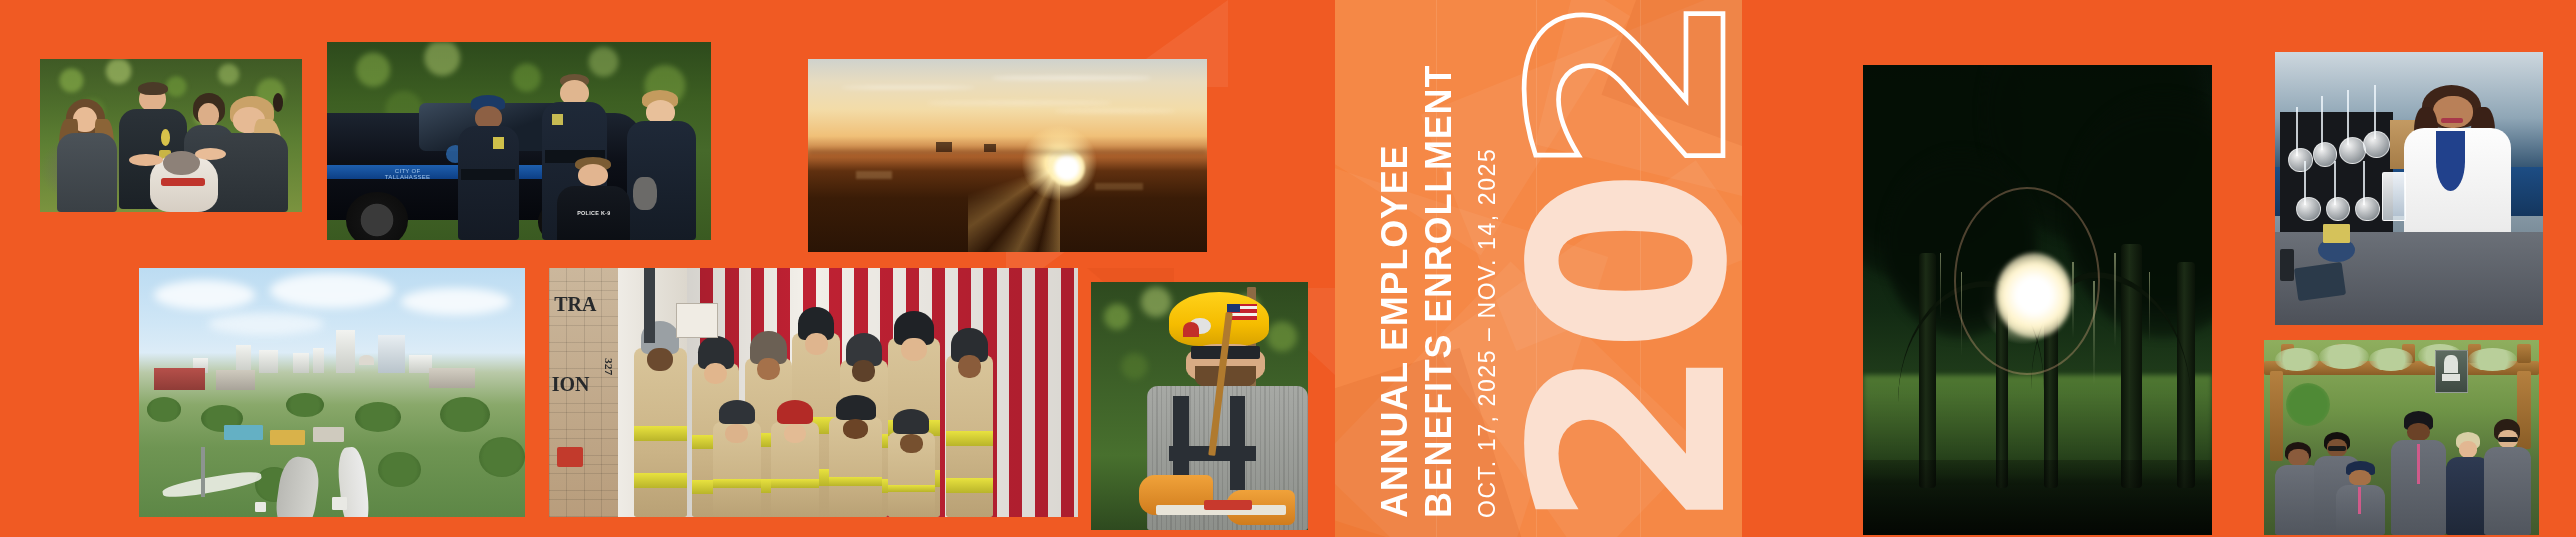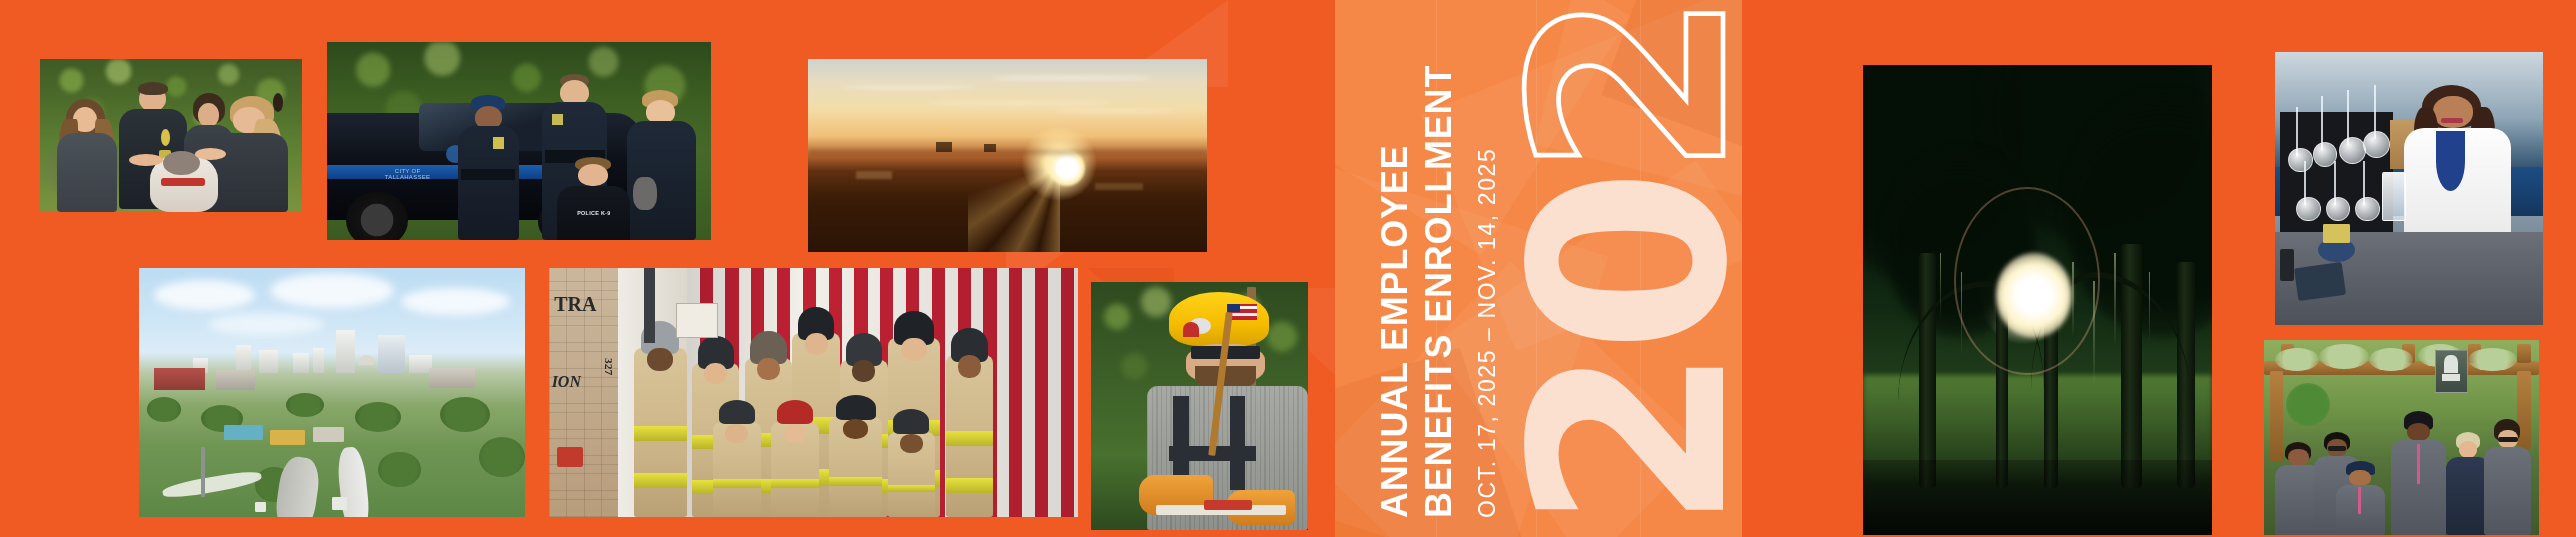--- a/index.html
+++ b/index.html
@@ -631,21 +631,21 @@
 
   <div class="photo p5" style="left:549px; top:268px; width:529px; height:249px;">
     <div class="scene">
       <div class="brickwall"></div>
       <div class="stationwall"></div>
       <div class="flag">
           <div class="flag-shade"></div>
         </div>
 
       <div class="station-text" style="left:1%;  top:10%; font-size:20px;">TRA</div>
-      <div class="station-text" style="left:0.5%; top:42%; font-size:16px;font-style:italic;">ION</div>
+      <div class="station-text" style="left:0.5%; top:42%; font-size:20px;">ION</div>
       <div class="station-text" style="left:10%; top:36%; font-size:11.4px; line-height:1.15; writing-mode:vertical-rl;">327</div>
 
       <div class="ff" style="left:16%; top:32%; width:10%; height:68%;">
         <div class="helm" style="left:14%; top:-16%; width:72%; height:20%; background:#9aa0a4;"></div>
         <div class="face" style="left:26%; top:0%;  width:48%; height:14%; background:#6b4a2f;"></div>
         <div class="ff-stripe" style="top:46%;"></div>
         <div class="ff-stripe" style="top:74%;"></div>
       </div>
       <div class="ff" style="left:27%; top:38%; width:9%; height:62%;">
         <div class="helm" style="left:12%; top:-17%; width:76%; height:21%; background:#2b2f33;"></div>

